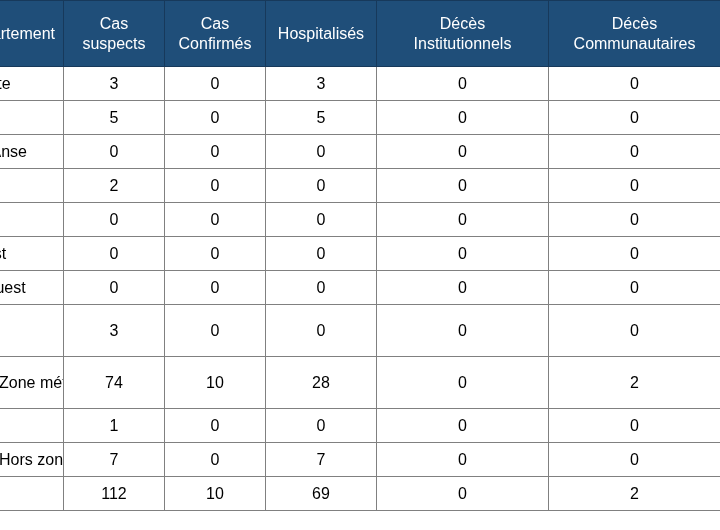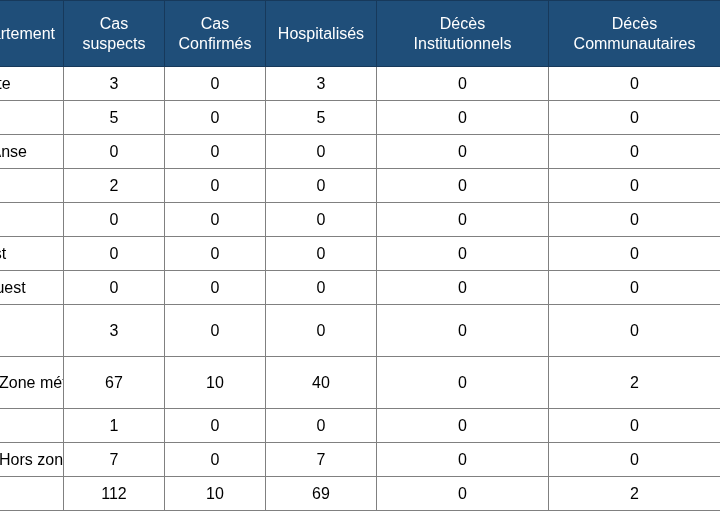--- a/index.html
+++ b/index.html
@@ -167,23 +167,23 @@
         <tr class="tall">
           <td class="label-cell">Sud</td>
           <td>3</td>
           <td>0</td>
           <td>0</td>
           <td>0</td>
           <td>0</td>
         </tr>
         <tr class="tall">
           <td class="label-cell">Ouest / Zone métropolitaine</td>
-          <td>67</td>
+          <td>74</td>
           <td>10</td>
-          <td>40</td>
+          <td>28</td>
           <td>0</td>
           <td>2</td>
         </tr>
         <tr>
           <td class="label-cell">Sud-Est</td>
           <td>1</td>
           <td>0</td>
           <td>0</td>
           <td>0</td>
           <td>0</td>

